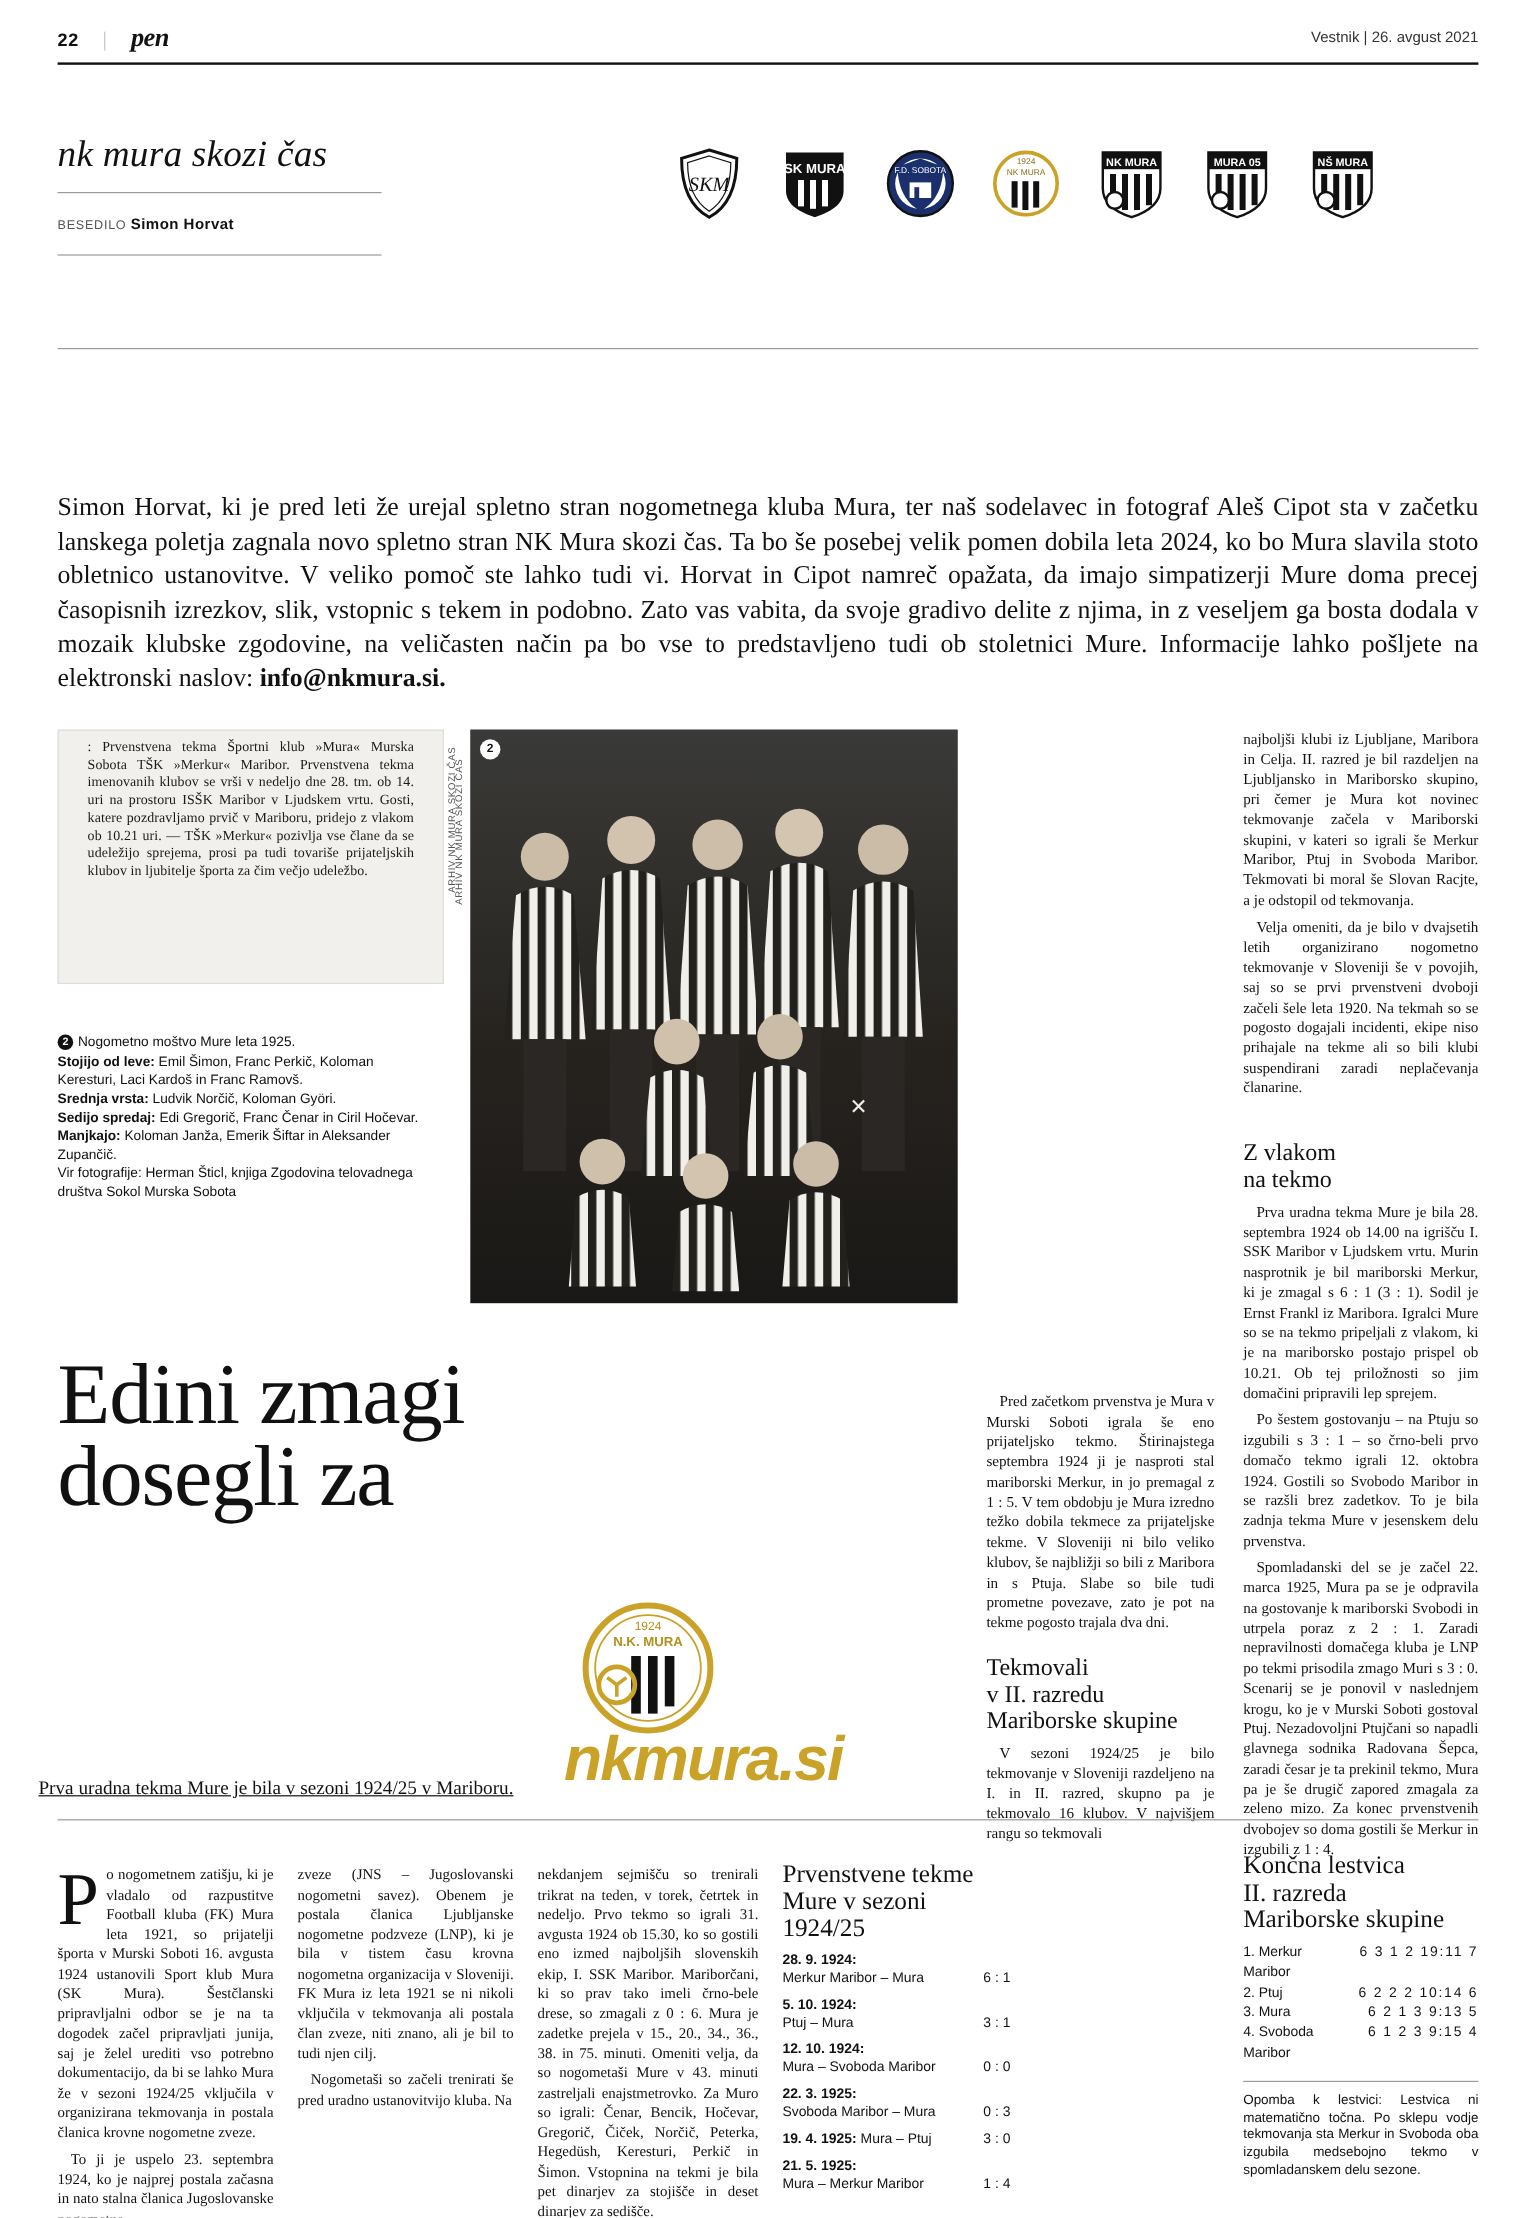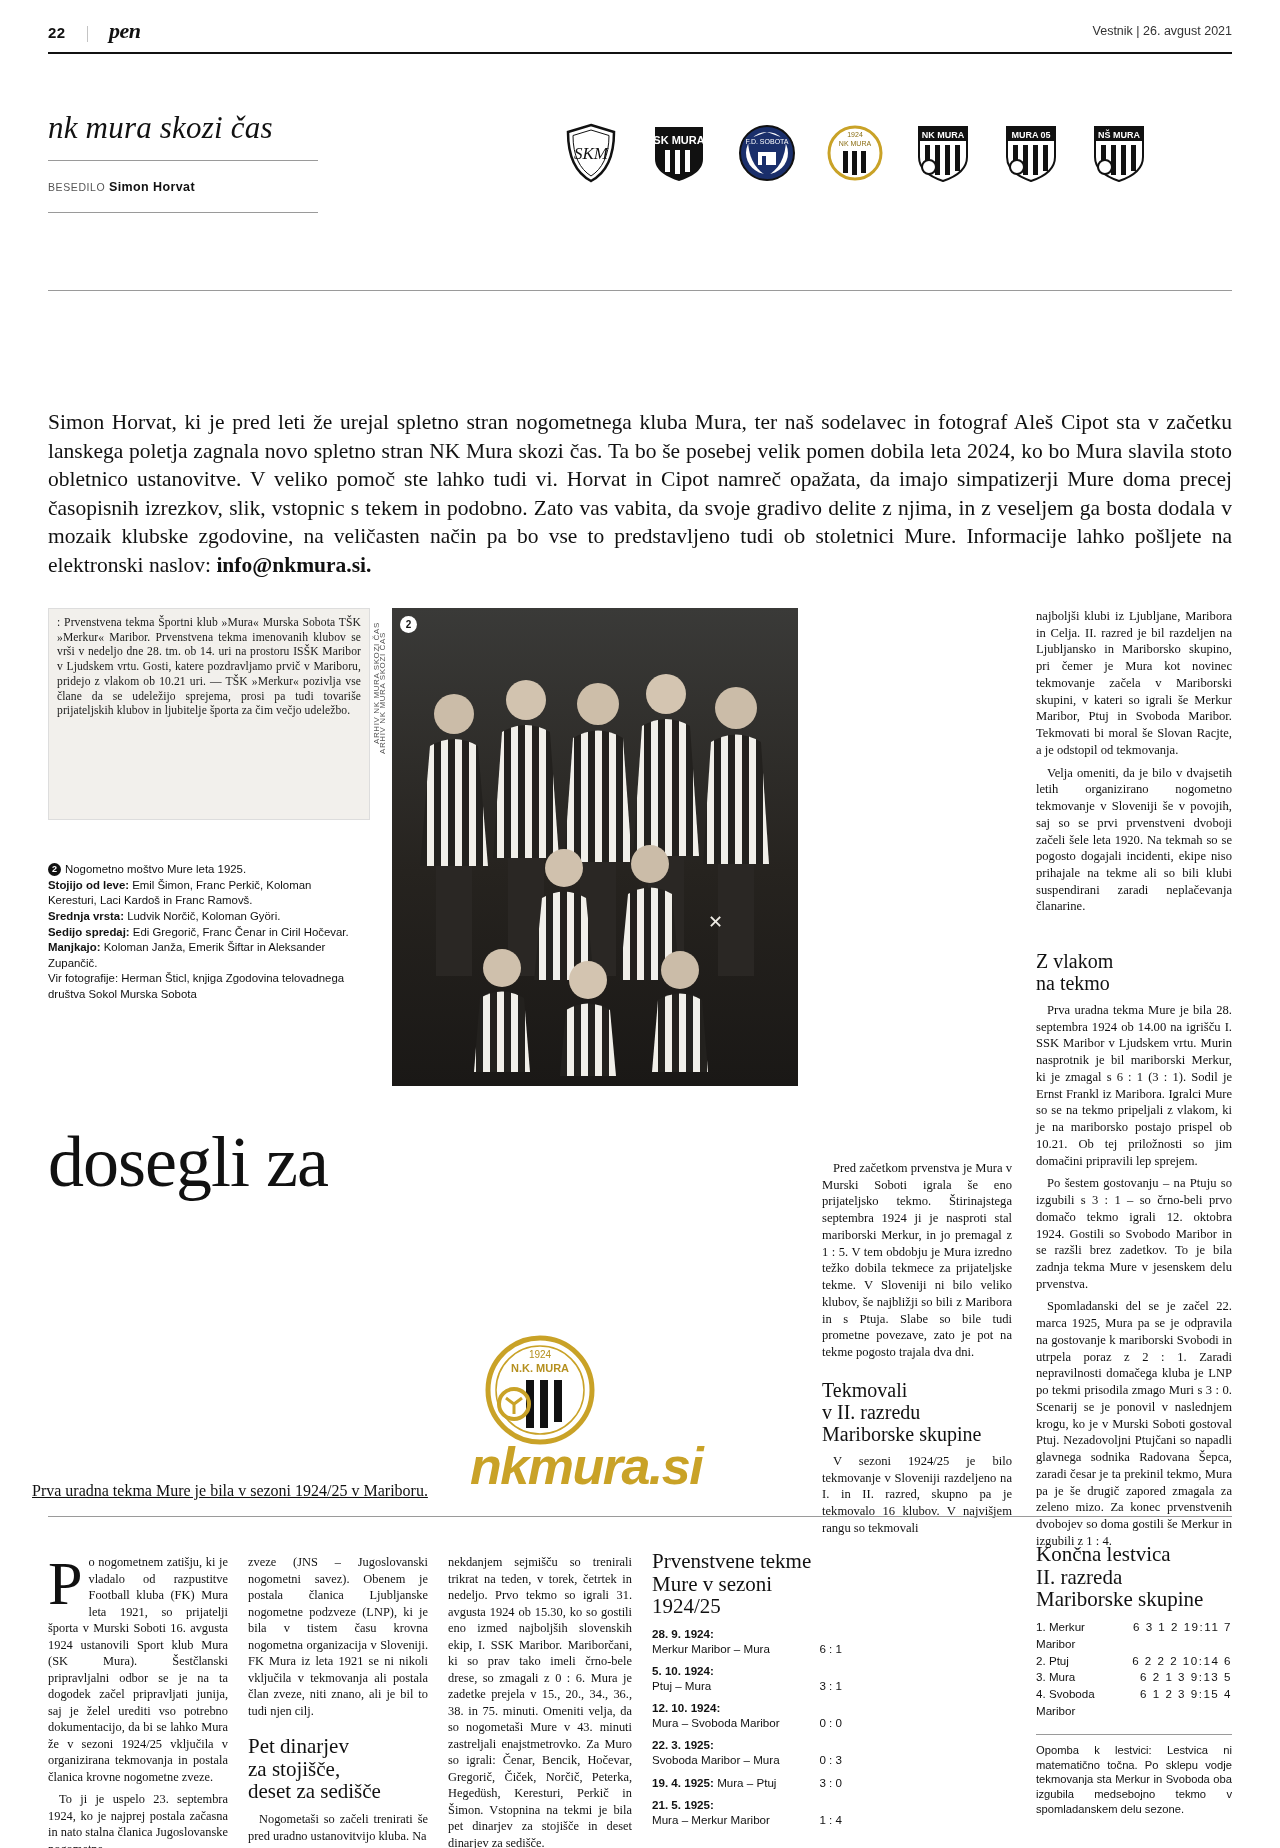--- a/index.html
+++ b/index.html
@@ -33,21 +33,21 @@
   .crest{width:62px;height:66px;display:flex;align-items:center;justify-content:center;}
   .crest svg{display:block;}
 
   
   .lead{position:absolute;left:48px;top:408px;width:1184px;font-size:21.5px;line-height:1.33;text-align:justify;}
   .lead b{font-weight:bold;}
 
   
   .fig1{position:absolute;left:48px;top:608px;width:320px;height:210px;
         border:1px solid #ddd;background:#f2f0ec;overflow:hidden;}
-  .fig1 .clip-txt{font-size:11.6px;line-height:1.27;padding:7px 8px;color:#1a1a1a;
+  .fig1 .clip-txt{font-size:11.6px;line-height:1.27;padding:7px 24px;color:#1a1a1a;
         font-family:"Liberation Serif",serif;text-align:justify;letter-spacing:.1px;}
   .credit-v{position:absolute;writing-mode:vertical-rl;transform:rotate(180deg);
         font-family:"Liberation Sans",sans-serif;font-size:8px;letter-spacing:.6px;color:#555;}
 
   
   .captions{position:absolute;left:48px;top:862px;width:312px;font-family:"Liberation Sans",sans-serif;
         font-size:11.4px;line-height:1.37;color:#111;}
   .captions p{margin:0 0 7px 0;}
   .cnum{display:inline-block;width:13px;height:13px;border-radius:50%;background:#111;color:#fff;
         font-size:9px;line-height:13px;text-align:center;margin-right:4px;vertical-align:1px;font-weight:bold;}
@@ -319,20 +319,21 @@
     <p>Pred začetkom prvenstva je Mura v Murski Soboti igrala še eno prijateljsko tekmo. Štirinajstega septembra 1924 ji je nasproti stal mariborski Merkur, in jo premagal z 1 : 5. V tem obdobju je Mura izredno težko dobila tekmece za prijateljske tekme. V Sloveniji ni bilo veliko klubov, še najbližji so bili z Maribora in s Ptuja. Slabe so bile tudi prometne povezave, zato je pot na tekme pogosto trajala dva dni.</p>
     <div class="subhead" style="margin-top:18px;">
       <span>Tekmovali</span><br>
       <span>v II. razredu</span><br>
       <span>Mariborske skupine</span>
     </div>
     <p>V sezoni 1924/25 je bilo tekmovanje v Sloveniji razdeljeno na I. in II. razred, skupno pa je tekmovalo 16 klubov. V najvišjem rangu so tekmovali</p>
   </div>
 
   <div class="headline">
+    <div>Edini zmagi</div>
     <div>dosegli za</div>
   </div>
 
   <div class="nklogo">
     <svg width="140" height="112" viewBox="0 0 140 112" style="position:absolute;left:0;top:-6px;">
       <circle cx="70" cy="56" r="52" fill="none" stroke="#c9a227" stroke-width="5"></circle>
       <circle cx="70" cy="56" r="44" fill="none" stroke="#c9a227" stroke-width="1.5"></circle>
       <text x="70" y="24" font-family="Liberation Sans, sans-serif" font-size="10" text-anchor="middle" fill="#b5901f">1924</text>
       <text x="70" y="38" font-family="Liberation Sans, sans-serif" font-size="11" font-weight="bold" text-anchor="middle" fill="#b5901f">N.K. MURA</text>
       <g fill="#111">
@@ -349,25 +350,20 @@
   <div class="deck">Prva uradna tekma Mure je bila v sezoni 1924/25 v Mariboru.</div>
   <div class="rule-thin" style="left:48px;top:1516px;width:1184px;"></div>
 
   <div class="bcol" style="left:48px;top:1554px;width:180px;">
     <p class="noind"><span class="dropcap">P</span><span>o nogometnem zatišju, ki je vladalo od razpustitve Football kluba (FK) Mura leta 1921, so prijatelji športa v Murski Soboti 16. avgusta 1924 ustanovili Sport klub Mura (SK Mura). Šestčlanski pripravljalni odbor se je na ta dogodek začel pripravljati junija, saj je želel urediti vso potrebno dokumentacijo, da bi se lahko Mura že v sezoni 1924/25 vključila v organizirana tekmovanja in postala članica krovne nogometne zveze.</span></p>
     <p>To ji je uspelo 23. septembra 1924, ko je najprej postala začasna in nato stalna članica Jugoslovanske nogometne</p>
   </div>
 
   <div class="bcol" style="left:248px;top:1554px;width:180px;">
     <p class="noind">zveze (JNS – Jugoslovanski nogometni savez). Obenem je postala članica Ljubljanske nogometne podzveze (LNP), ki je bila v tistem času krovna nogometna organizacija v Sloveniji. FK Mura iz leta 1921 se ni nikoli vključila v tekmovanja ali postala član zveze, niti znano, ali je bil to tudi njen cilj.</p>
-    <div class="bhead" style="margin-top:16px;">
-      <span>Pet dinarjev</span><br>
-      <span>za stojišče,</span><br>
-      <span>deset za sedišče</span>
-    </div>
     <p>Nogometaši so začeli trenirati še pred uradno ustanovitvijo kluba. Na</p>
   </div>
 
   <div class="bcol" style="left:448px;top:1554px;width:184px;">
     <p class="noind">nekdanjem sejmišču so trenirali trikrat na teden, v torek, četrtek in nedeljo. Prvo tekmo so igrali 31. avgusta 1924 ob 15.30, ko so gostili eno izmed najboljših slovenskih ekip, I. SSK Maribor. Mariborčani, ki so prav tako imeli črno-bele drese, so zmagali z 0 : 6. Mura je zadetke prejela v 15., 20., 34., 36., 38. in 75. minuti. Omeniti velja, da so nogometaši Mure v 43. minuti zastreljali enajstmetrovko. Za Muro so igrali: Čenar, Bencik, Hočevar, Gregorič, Čiček, Norčič, Peterka, Hegedüsh, Keresturi, Perkič in Šimon. Vstopnina na tekmi je bila pet dinarjev za stojišče in deset dinarjev za sedišče.</p>
   </div>
 
   <div style="position:absolute;left:652px;top:1550px;width:190px;">
     <div class="bhead">
       <span>Prvenstvene tekme</span><br>

